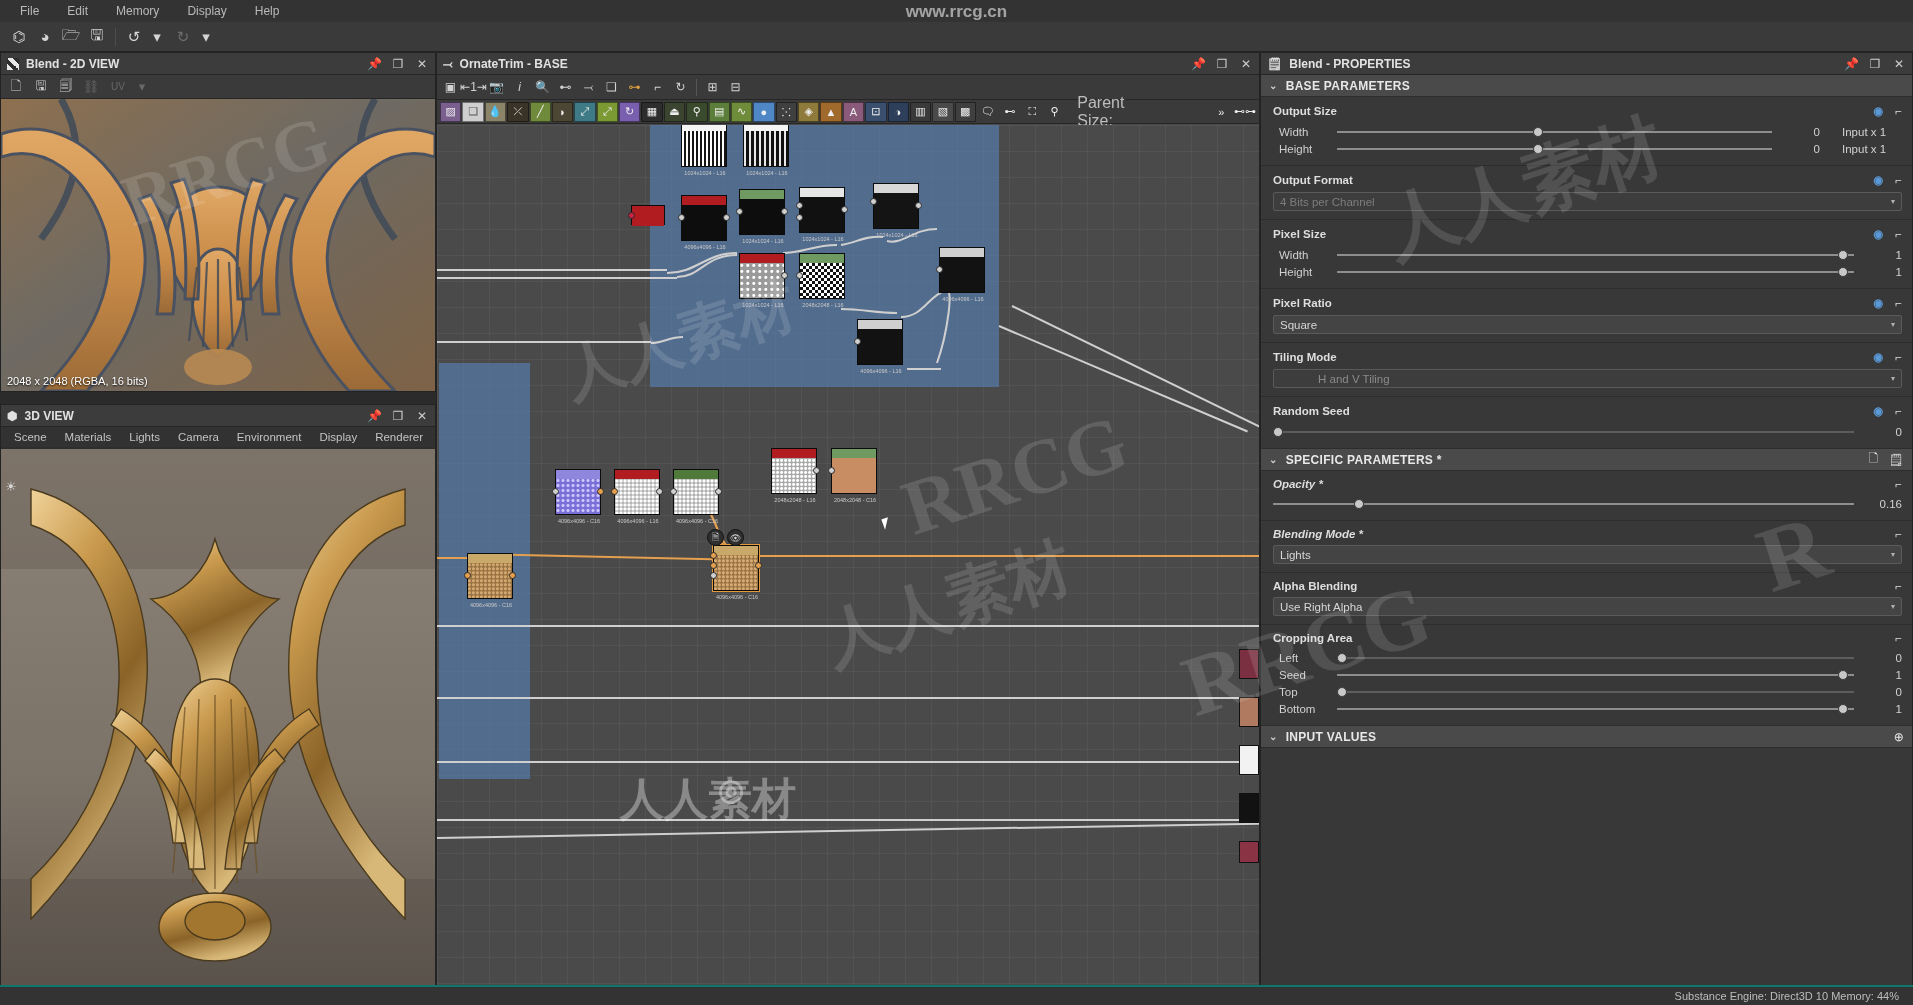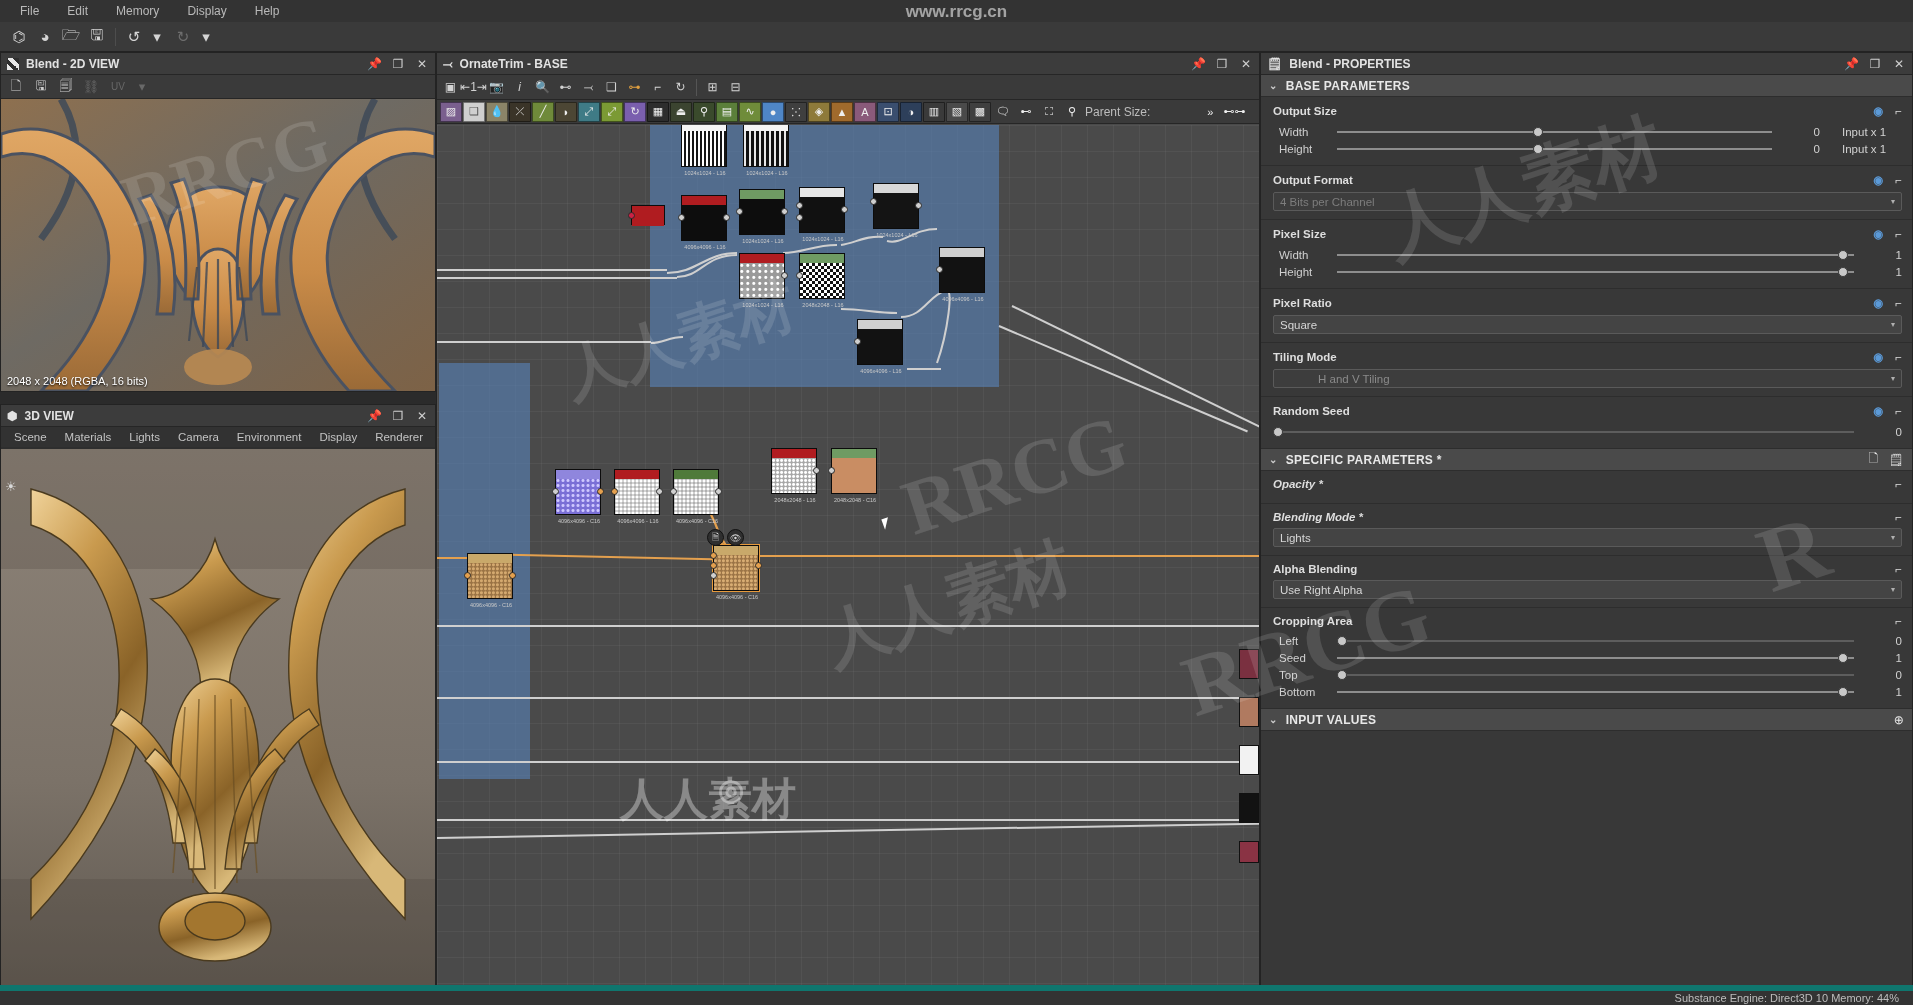--- a/index.html
+++ b/index.html
@@ -67,21 +67,21 @@
   .gtools { height:25px; background:#3a3a3a; display:flex; align-items:center;
             padding:0 3px; gap:2px; border-bottom:1px solid #262626; }
   .gtools .ti { width:21px; height:19px; display:flex; align-items:center;
                 justify-content:center; font-size:12px; color:#d2d2d2; }
   .gtools .vsep { width:1px; height:17px; background:#555; margin:0 3px; }
   .gtools2 { height:24px; background:#3a3a3a; display:flex; align-items:center;
              padding:0 3px; gap:1px; border-bottom:1px solid #262626; }
   .ci { width:22px; height:20px; display:flex; align-items:center;
         justify-content:center; font-size:11px; color:#eee;
         border:1px solid rgba(0,0,0,.45); border-radius:1px; }
-  .pslabel { font-size:12px; color:#bdbdbd; }
+  .pslabel { margin-left:10px; font-size:16px; color:#bdbdbd; }
 
   .gcanvas { position:absolute; left:0; top:72px; right:0; bottom:0;
              background:#4a4a4a; overflow:hidden; }
   .grid { position:absolute; inset:0;
           background-image:
             linear-gradient(to right, rgba(255,255,255,.045) 1px, transparent 1px),
             linear-gradient(to bottom, rgba(255,255,255,.045) 1px, transparent 1px);
           background-size:26px 26px; }
   .selrect { position:absolute; background:rgba(88,132,186,.60); }
   .node { position:absolute; width:46px; height:46px; border:1px solid #0c0c0c;
@@ -122,21 +122,21 @@
   .val2 { width:74px; text-align:left; font-size:11.5px; color:#d2d2d2; padding-left:14px;}
   .combo { height:19px; background:#444; border:1px solid #5a5a5a; border-radius:2px;
            display:flex; align-items:center; padding:0 6px; font-size:11.5px;
            color:#d6d6d6; }
   .combo .car { margin-left:auto; font-size:8px; color:#b0b0b0; }
   .combo.dis { color:#7d7d7d; background:#3d3d3d; }
   .greyed { color:#8a8a8a !important;margin-left:38px; }
 
   
   .status { position:absolute; left:0; bottom:0; width:1913px; height:20px;
-            background:#333333; border-top:6px solid #0f766e;
+            background:#333333; border-top:2px solid #0f766e;
             display:flex; align-items:center; justify-content:flex-end;
             padding-right:14px; font-size:11px; color:#bdbdbd; }
 
   
   .wm { position:absolute; color:rgba(255,255,255,.13); font-weight:bold;
         pointer-events:none; user-select:none; font-family:"Liberation Serif", serif; }
   .wmtop { top:2px; left:50%; transform:translateX(-50%); font-size:17px;
            color:rgba(255,255,255,.55); font-family:"Liberation Sans",sans-serif; }
 </style>
 </head>
@@ -697,20 +697,27 @@
       </span>
     </div>
 
     <div class="prow">
       <div class="plabel ital">
         <span>Opacity *</span>
         <span class="picons">
           <span>⌐</span>
         </span>
       </div>
+      <div class="sliderrow">
+        <span class="track">
+          <span class="bar"></span>
+          <span class="knob" style="left:14%;"></span>
+        </span>
+        <span class="val">0.16</span>
+      </div>
     </div>
 
     <div class="prow">
       <div class="plabel ital">
         <span>Blending Mode *</span>
         <span class="picons">
           <span>⌐</span>
         </span>
       </div>
       <div class="combo">

